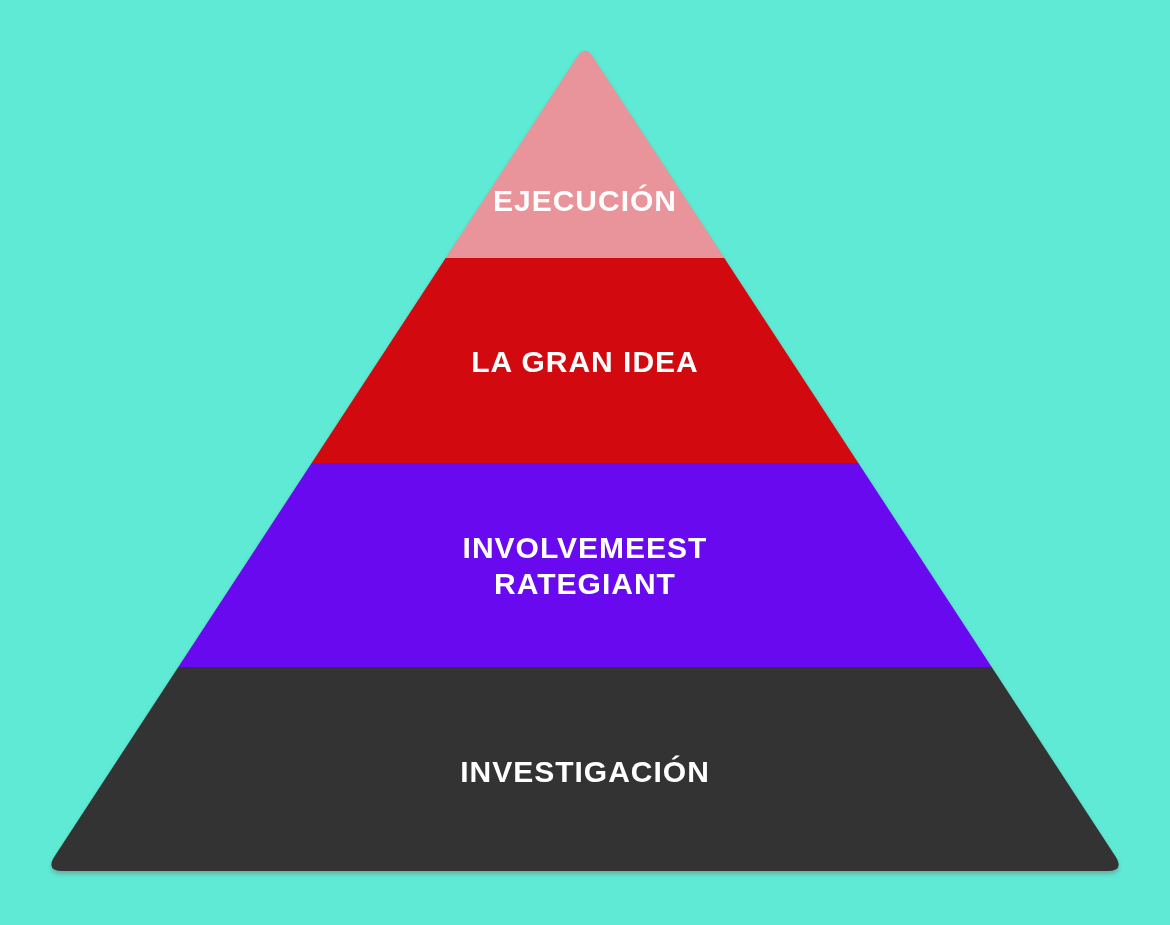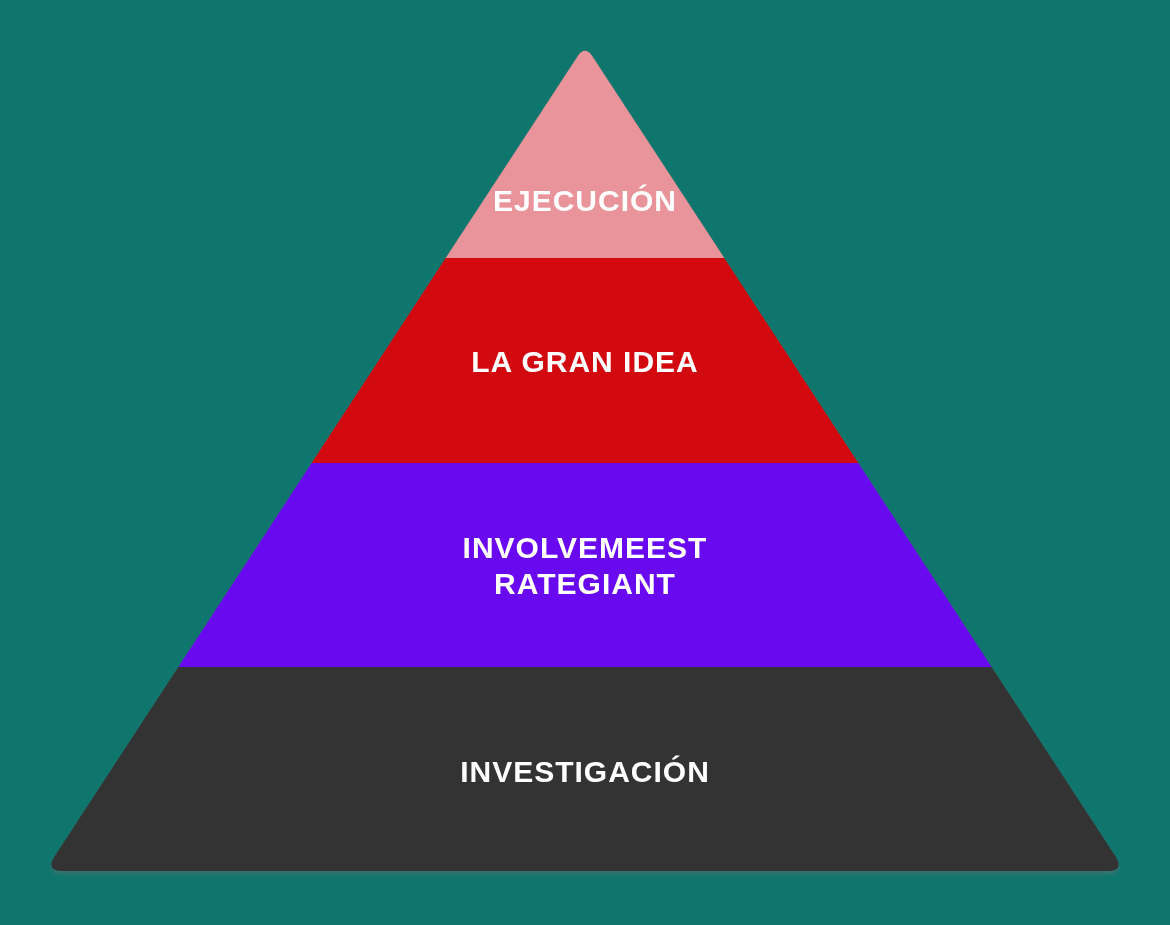--- a/index.html
+++ b/index.html
@@ -8,21 +8,21 @@
     width: 1170px;
     height: 925px;
     background: #ffffff;
     overflow: hidden;
     font-family: "Liberation Sans", sans-serif;
   }
   .stage {
     position: relative;
     width: 1170px;
     height: 925px;
-    background: #0f766e;
+    background: #5eead4;
   }
   svg {
     display: block;
   }
   .pyramid-body {
     filter: drop-shadow(0px 3px 2px rgba(110, 110, 110, 0.45));
   }
   .level-label {
     font-family: "Liberation Sans", sans-serif;
     font-weight: bold;

